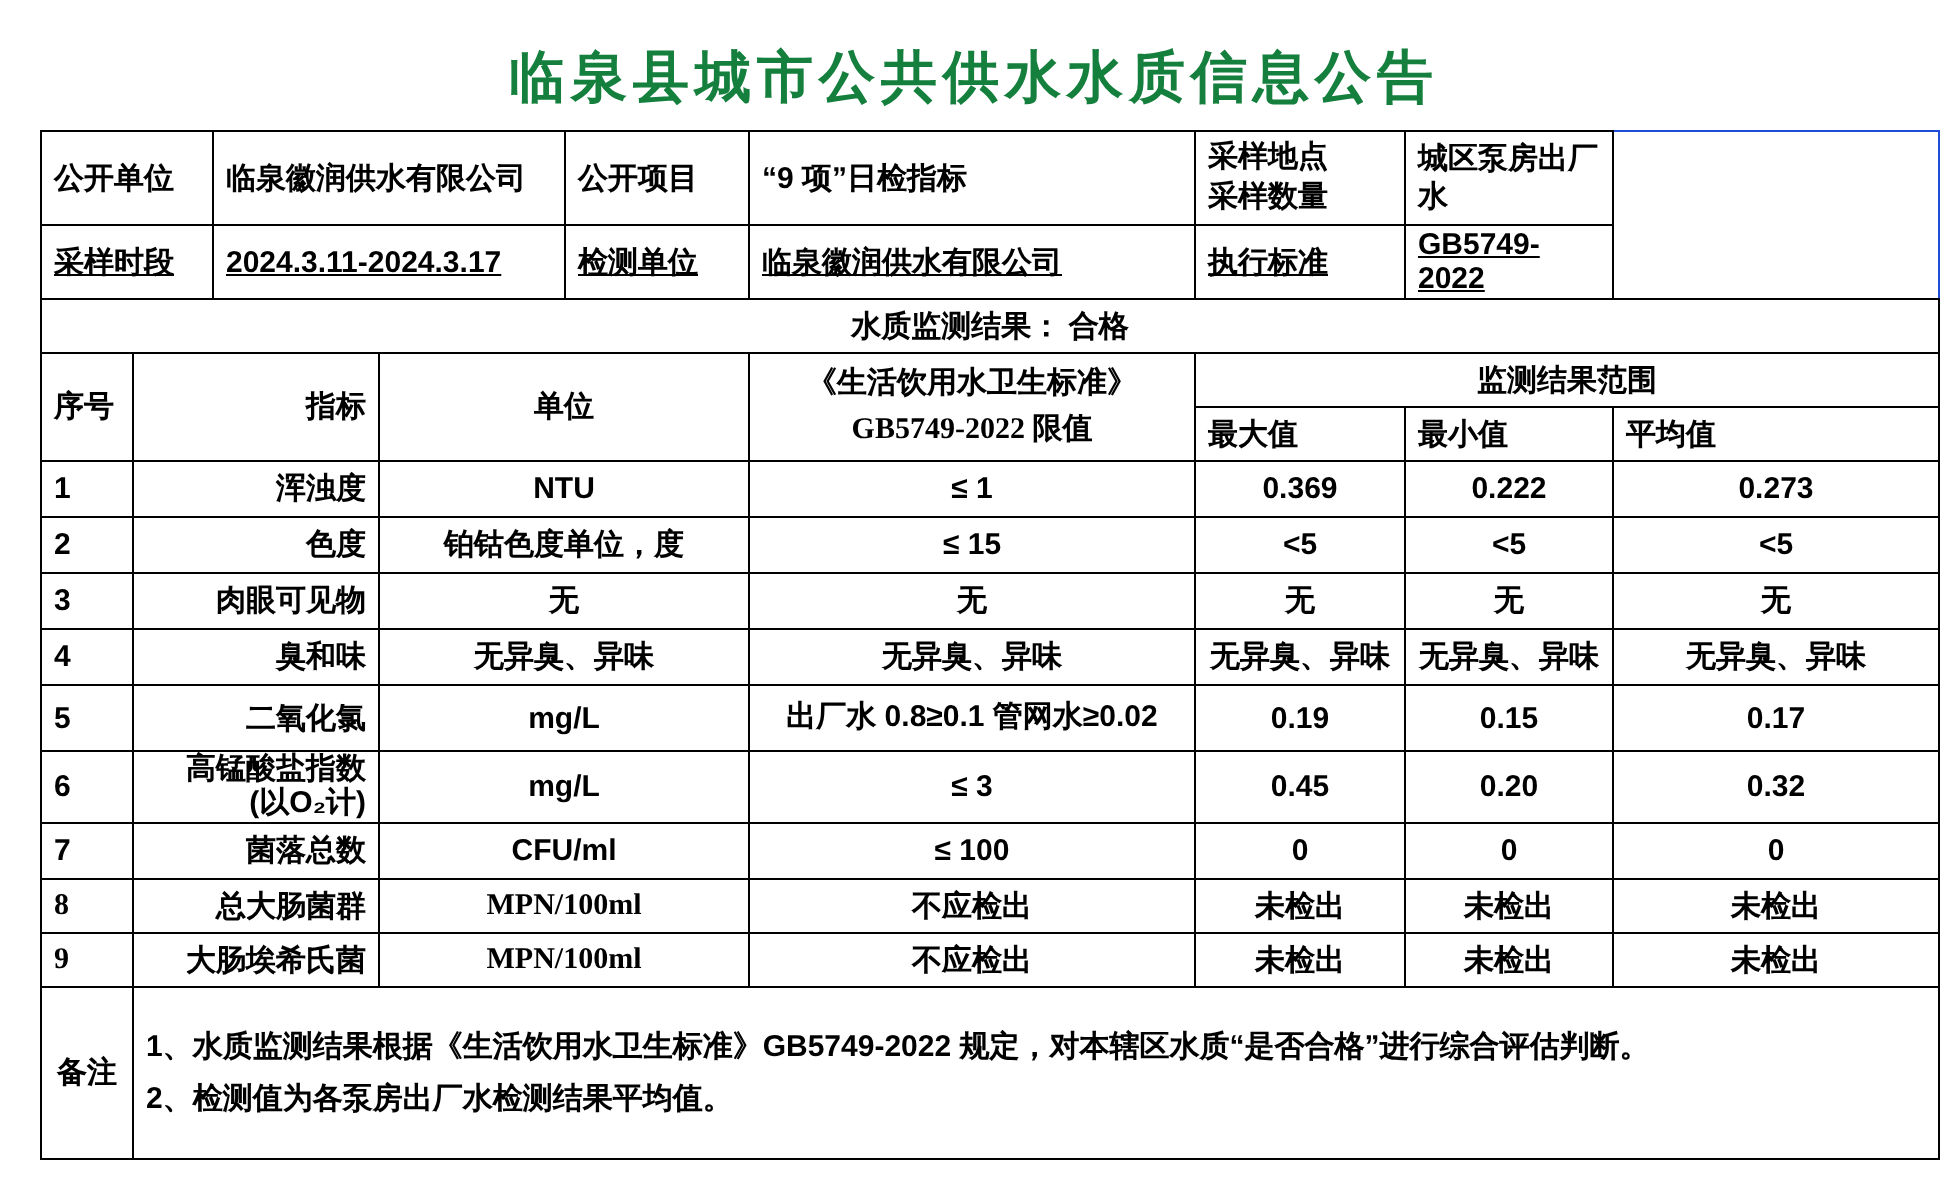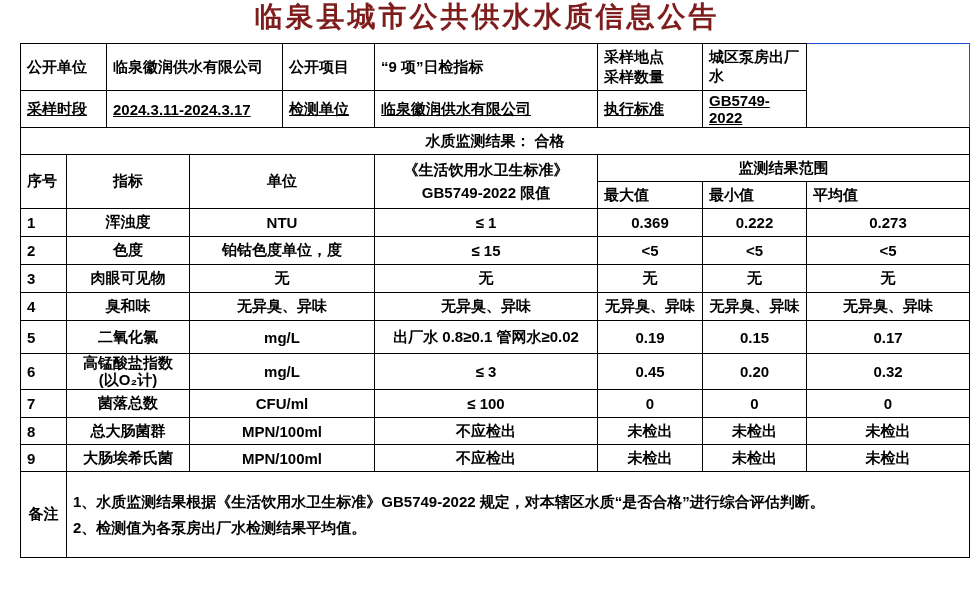--- a/index.html
+++ b/index.html
@@ -2,43 +2,43 @@
 <html><head>
 <meta charset="utf-8">
 <style>
   html,body{margin:0;padding:0;}
   body{
     width:974px;height:592px;background:#ffffff;color:#000;
     font-family:"Liberation Sans","DejaVu Sans",sans-serif;
     font-weight:bold;overflow:hidden;
   }
   .page-title{
-    margin-bottom:9px;text-align:center;
-    font-size:28px;letter-spacing:3px;color:#7f1d1d;line-height:34px;
+    margin-top:22px;margin-bottom:9px;text-align:center;
+    font-size:28px;letter-spacing:3px;color:#15803d;line-height:34px;
   }
   table.doc{
     border-collapse:collapse;table-layout:fixed;
     width:949px;margin-left:20px;
     border:1px solid #1d4ed8;
   }
   table.doc td{
     border:1px solid #000;padding:1px 6px;font-size:15px;
     vertical-align:middle;overflow:hidden;
   }
   td.lbl{text-align:left;}
   td.val{text-align:left;}
   td.c{text-align:center;}
   td.no{text-align:left;padding-left:9px;}
-  td.ind{text-align:center;padding-left:8px;}
+  td.ind{text-align:right;padding-left:8px;}
   .pre{white-space:pre-line;line-height:1.35;}
   .banner{text-align:center;font-size:16px;}
   .limit-head{text-align:center;white-space:pre-line;line-height:1.5;}
   .small{font-size:14px;}
   
-  tr.h47{height:47px;} tr.h36{height:36px;text-decoration:underline;} tr.h27{height:27px;}
+  tr.h47{height:47px;} tr.h36{height:36px;text-decoration:underline;} tr.h27{height:27px;font-family:Liberation Serif, serif;}
   tr.h28{height:28px;} tr.h33{height:33px;} tr.h98{height:86px;}
   td.remark-body{vertical-align:top;padding:6px 10px 0 12px;border-radius:13px;}
   .remark-line{line-height:26px;text-align:left;font-size:15px;}
 </style>
 </head>
 <body>
 
 <div class="page-title">临泉县城市公共供水水质信息公告</div>
 
 <table class="doc">

